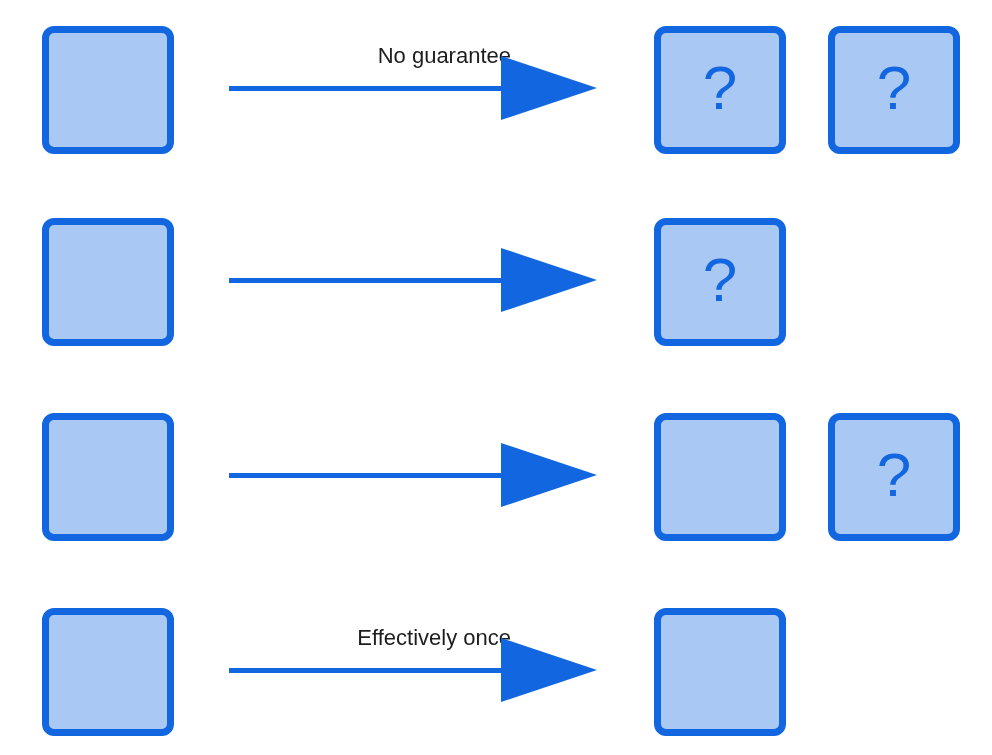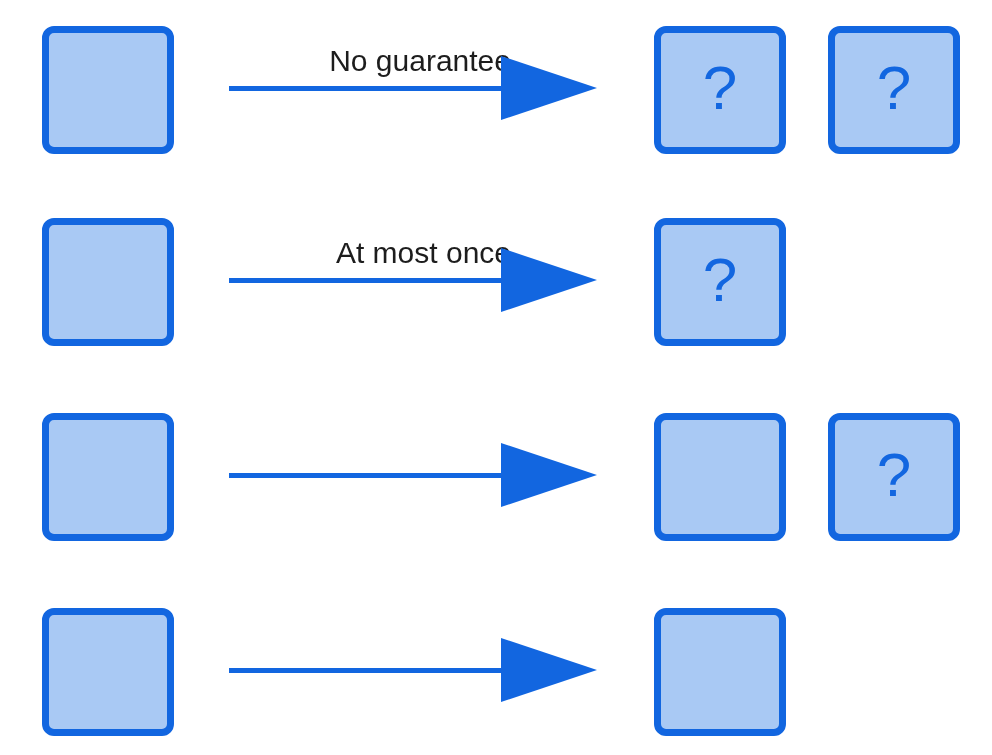--- a/index.html
+++ b/index.html
@@ -83,21 +83,21 @@
   }
   .arrow-label {
     position: absolute;
     left: 0;
     top: 18px;
     width: 288px;
     text-align: right;
     padding-right: 6px;
     box-sizing: border-box;
     font-family: "Liberation Sans", sans-serif;
-    font-size: 30px;
+    font-size: 22px;
     color: #1d1d1d;
     white-space: nowrap;
     line-height: 1.1;
   }
 </style>
 </head>
 <body>
 
 <div id="diagram">
 
@@ -115,21 +115,20 @@
     </div>
     <div class="box box-right">
       <span class="qmark">?</span>
     </div>
   </div>
 
   <div class="row" style="top:218px;">
     <div class="box box-left"></div>
 
     <div class="arrow">
-      <div class="arrow-label">At most once</div>
       <div class="arrow-shaft"></div>
       <div class="arrow-head"></div>
     </div>
 
     <div class="box box-mid">
       <span class="qmark">?</span>
     </div>
   </div>
 
   <div class="row" style="top:413px;">
@@ -145,20 +144,21 @@
     </div>
     <div class="box box-right">
       <span class="qmark">?</span>
     </div>
   </div>
 
   <div class="row" style="top:608px;">
     <div class="box box-left"></div>
 
     <div class="arrow">
+      <div class="arrow-label">Effectively once</div>
       <div class="arrow-shaft"></div>
       <div class="arrow-head"></div>
     </div>
 
     <div class="box box-mid">
       <span class="qmark"></span>
     </div>
   </div>
 
 </div>

